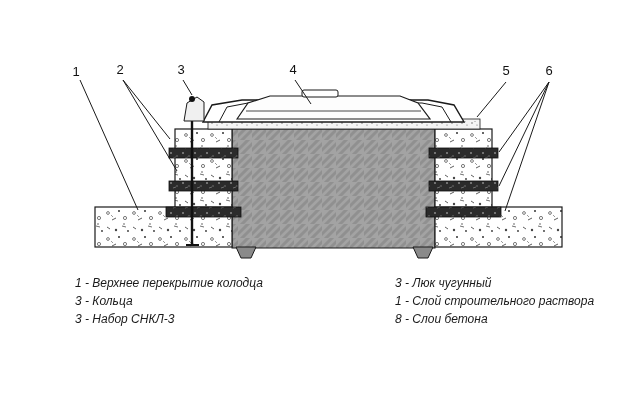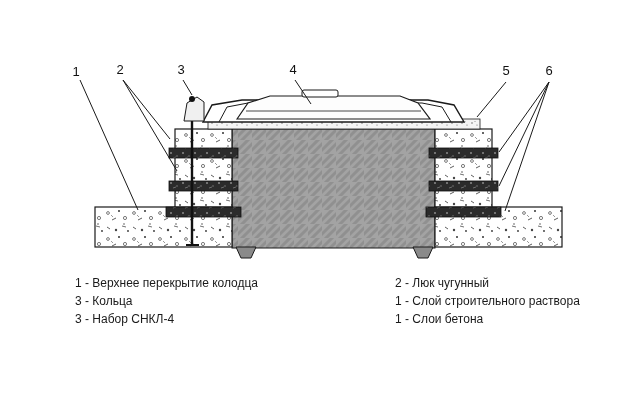--- a/index.html
+++ b/index.html
@@ -21,20 +21,21 @@
     left: 0;
   }
   svg text.callout {
     font-family: "Liberation Sans", sans-serif;
     font-size: 13px;
     fill: #111111;
   }
   .legend-col {
     position: absolute;
     color: #1a1a1a;
+    font-style: italic;
   }
   .legend-left  { left: 75px;  top: 274px; }
   .legend-right { left: 395px; top: 274px; }
   .legend-item {
     font-size: 12px;
     line-height: 18px;
     white-space: nowrap;
   }
 </style>
 </head>
@@ -127,21 +128,21 @@
     <text class="callout" x="120" y="74" text-anchor="middle">2</text>
     <text class="callout" x="181" y="74" text-anchor="middle">3</text>
     <text class="callout" x="293" y="74" text-anchor="middle">4</text>
     <text class="callout" x="506" y="75" text-anchor="middle">5</text>
     <text class="callout" x="549" y="75" text-anchor="middle">6</text>
   </svg>
 
   <div class="legend-col legend-left">
     <div class="legend-item">1 - Верхнее перекрытие колодца</div>
     <div class="legend-item">3 - Кольца</div>
-    <div class="legend-item">3 - Набор СНКЛ-4</div>
+    <div class="legend-item">3 - Набор СНКЛ-3</div>
   </div>
   <div class="legend-col legend-right">
-    <div class="legend-item">2 - Люк чугунный</div>
+    <div class="legend-item">3 - Люк чугунный</div>
     <div class="legend-item">1 - Слой строительного раствора</div>
-    <div class="legend-item">1 - Слои бетона</div>
+    <div class="legend-item">8 - Слои бетона</div>
   </div>
 
 </div>
 
 </body></html>

